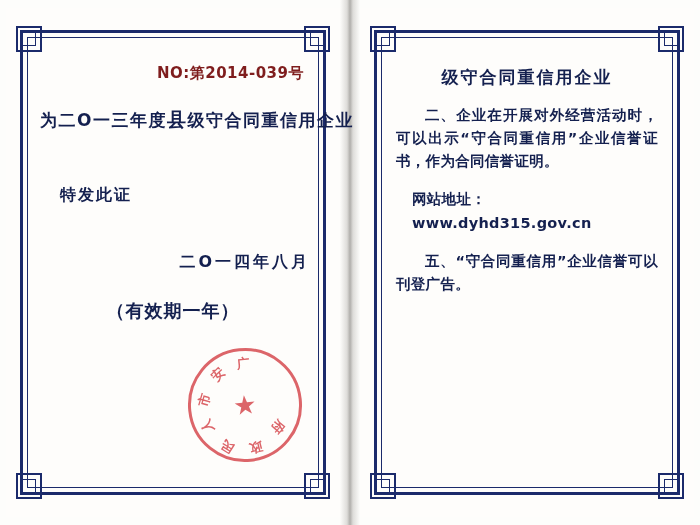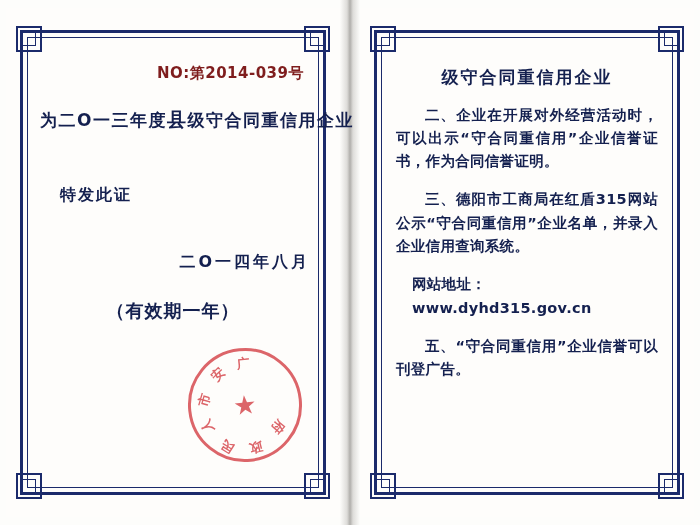--- a/index.html
+++ b/index.html
@@ -242,21 +242,20 @@
     <div class="corner c-tl"></div>
     <div class="corner c-tr"></div>
     <div class="corner c-bl"></div>
     <div class="corner c-br"></div>
 
     <div class="content">
       <div class="notice-title">级守合同重信用企业</div>
 
       <div class="notice-body">
         <p class="notice-item">二、企业在开展对外经营活动时，可以出示“守合同重信用”企业信誉证书，作为合同信誉证明。</p>
-        <p class="notice-item">三、德阳市工商局在红盾315网站公示“守合同重信用”企业名单，并录入企业信用查询系统。</p>
         <p class="notice-sub">网站地址：www.dyhd315.gov.cn</p>
         <p class="notice-item">五、“守合同重信用”企业信誉可以刊登广告。</p>
 
       </div>
     </div>
   </div>
 
 </div>
 
 </body></html>

